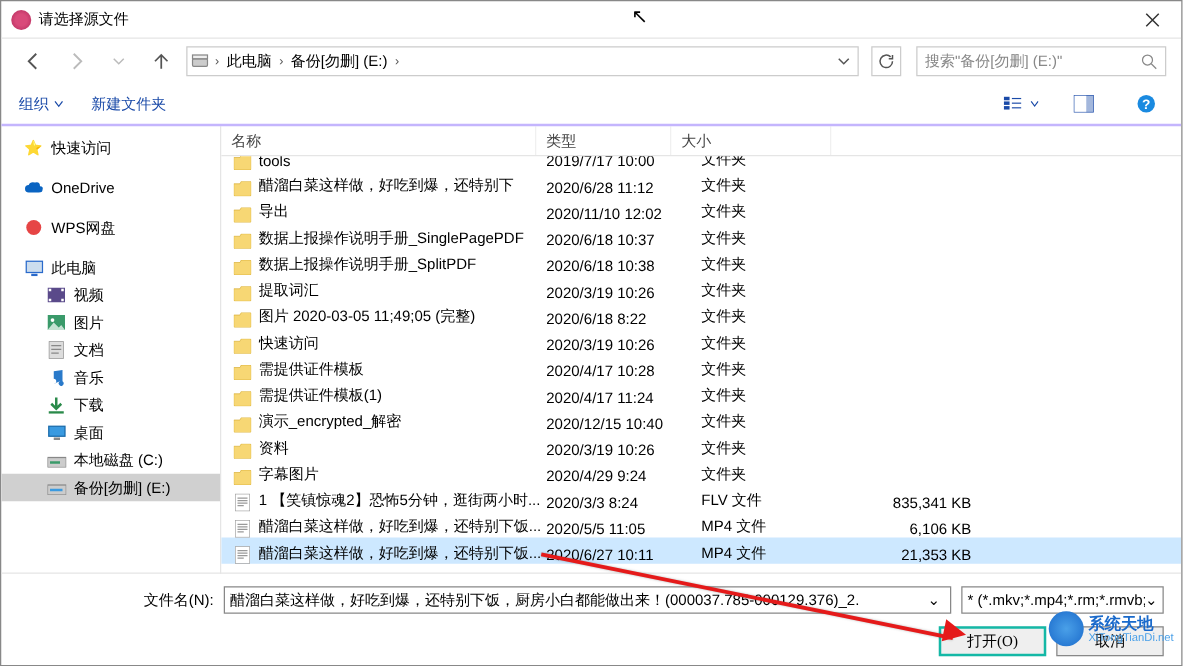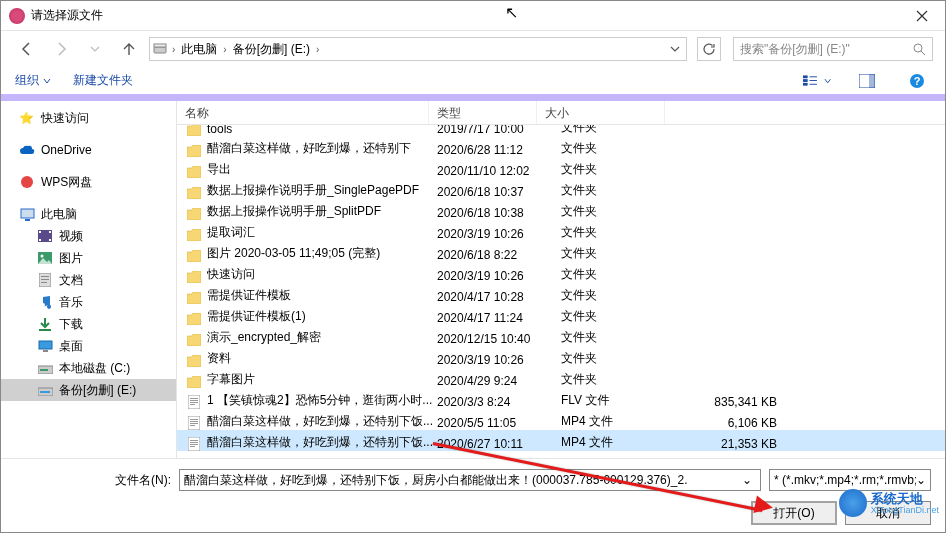--- a/index.html
+++ b/index.html
@@ -12,21 +12,21 @@
 .nav-btn { width: 28px; height: 28px; display: flex; align-items: center; justify-content: center; color: #666; }
 .nav-btn.disabled { color: #bbb; }
 .breadcrumb-wrap { flex: 1; height: 24px; border: 1px solid #ccc; display: flex; align-items: center; padding: 0 2px; }
 .bc-icon { width: 16px; height: 14px; display:flex; align-items:center; justify-content:center; }
 .bc-sep { padding: 0 4px; color: #555; font-size: 10px; }
 .bc-seg { padding: 0 2px; }
 .bc-drop { width: 18px; display: flex; justify-content: center; color: #555; }
 .refresh { width: 24px; height: 24px; border: 1px solid #ccc; display:flex; align-items:center; justify-content:center; margin-left: 4px; }
 .searchbox { width: 200px; height: 24px; border: 1px solid #ccc; margin-left: 6px; display: flex; align-items: center; padding: 0 6px; color: #888; }
 .searchbox .ph { flex: 1; }
-.toolbar { height: 34px; display: flex; align-items: center; padding: 0 14px; gap: 22px; border-bottom: 7px solid #c4b5fd; position: relative; }
+.toolbar { height: 34px; display: flex; align-items: center; padding: 0 14px; gap: 22px; border-bottom: 2px solid #c4b5fd; position: relative; }
 .toolbar .spacer { flex: 1; }
 .toolbar .tb-btn { display: flex; align-items: center; gap: 4px; color: #1a4aa8; }
 .toolbar .tb-icon { width: 28px; display:flex; align-items:center; justify-content:center; color:#1a4aa8; }
 .main { display: flex; height: 358px; }
 .sidebar { width: 176px; border-right: 1px solid #e5e5e5; padding: 6px 0; overflow: hidden; }
 .sb-item { display: flex; align-items: center; height: 22px; padding-left: 18px; gap: 6px; white-space: nowrap; }
 .sb-item.sub { padding-left: 36px; }
 .sb-item .ic { width: 16px; height: 16px; display:flex; align-items:center; justify-content:center; }
 .sb-item.sel { background: #d0d0d0; }
 .sb-gap { height: 10px; }
@@ -48,21 +48,21 @@
 .fl-row.cut { margin-top: -10px; }
 .bottom { position: absolute; left: 0; right: 0; bottom: 0; height: 74px; border-top: 1px solid #e5e5e5; padding: 10px 14px; }
 .fn-row { display: flex; align-items: center; gap: 8px; margin-bottom: 10px; }
 .fn-label { padding-left: 100px; }
 .fn-input { flex: 1; height: 22px; border: 1px solid #888; padding: 0 4px; display: flex; align-items: center; }
 .fn-input span { white-space: nowrap; overflow: hidden; }
 .fn-drop { width: 18px; text-align: center; }
 .filter { width: 162px; height: 22px; border: 1px solid #888; padding: 0 4px; display: flex; align-items: center; white-space: nowrap; overflow: hidden; }
 .btn-row { display: flex; justify-content: flex-end; gap: 8px; padding-right: 0; }
 .btn { min-width: 86px; height: 24px; border: 1px solid #888; background: #efefef; display: flex; align-items: center; justify-content: center; }
-.btn.primary { border: 2px solid #a3a3a3; }
+.btn.primary { border: 2px solid #14b8a6; font-family: Liberation Serif, serif; }
 .arrow-line { position: absolute; width: 336px; height: 3px; background: #e51a1a; transform-origin: left center; transform: rotate(11.5deg); left: 432px; top: 441px; box-shadow: 0 0 2px rgba(0,0,0,.3); }
 .arrow-head { position: absolute; left: 754px; top: 496px; width: 0; height: 0; border-left: 18px solid #e51a1a; border-top: 9px solid transparent; border-bottom: 9px solid transparent; transform: rotate(11.5deg); }
 .watermark { position: absolute; right: 6px; bottom: 15px; display:flex; align-items:center; gap:4px; }
 .watermark .wm-ic { width: 28px; height: 28px; border-radius: 50%; background: radial-gradient(circle,#4aa0e8,#1a6acb); }
 .watermark .wm-txt { font-size: 13px; font-weight: bold; color: #1a6acb; line-height: 1; }
 .watermark .wm-sub { font-size: 9px; color: #4aa0e8; }
 .cursor { position: absolute; left: 504px; top: 2px; font-size: 16px; color: #000; pointer-events: none; }
 </style>
 </head>
 <body>

